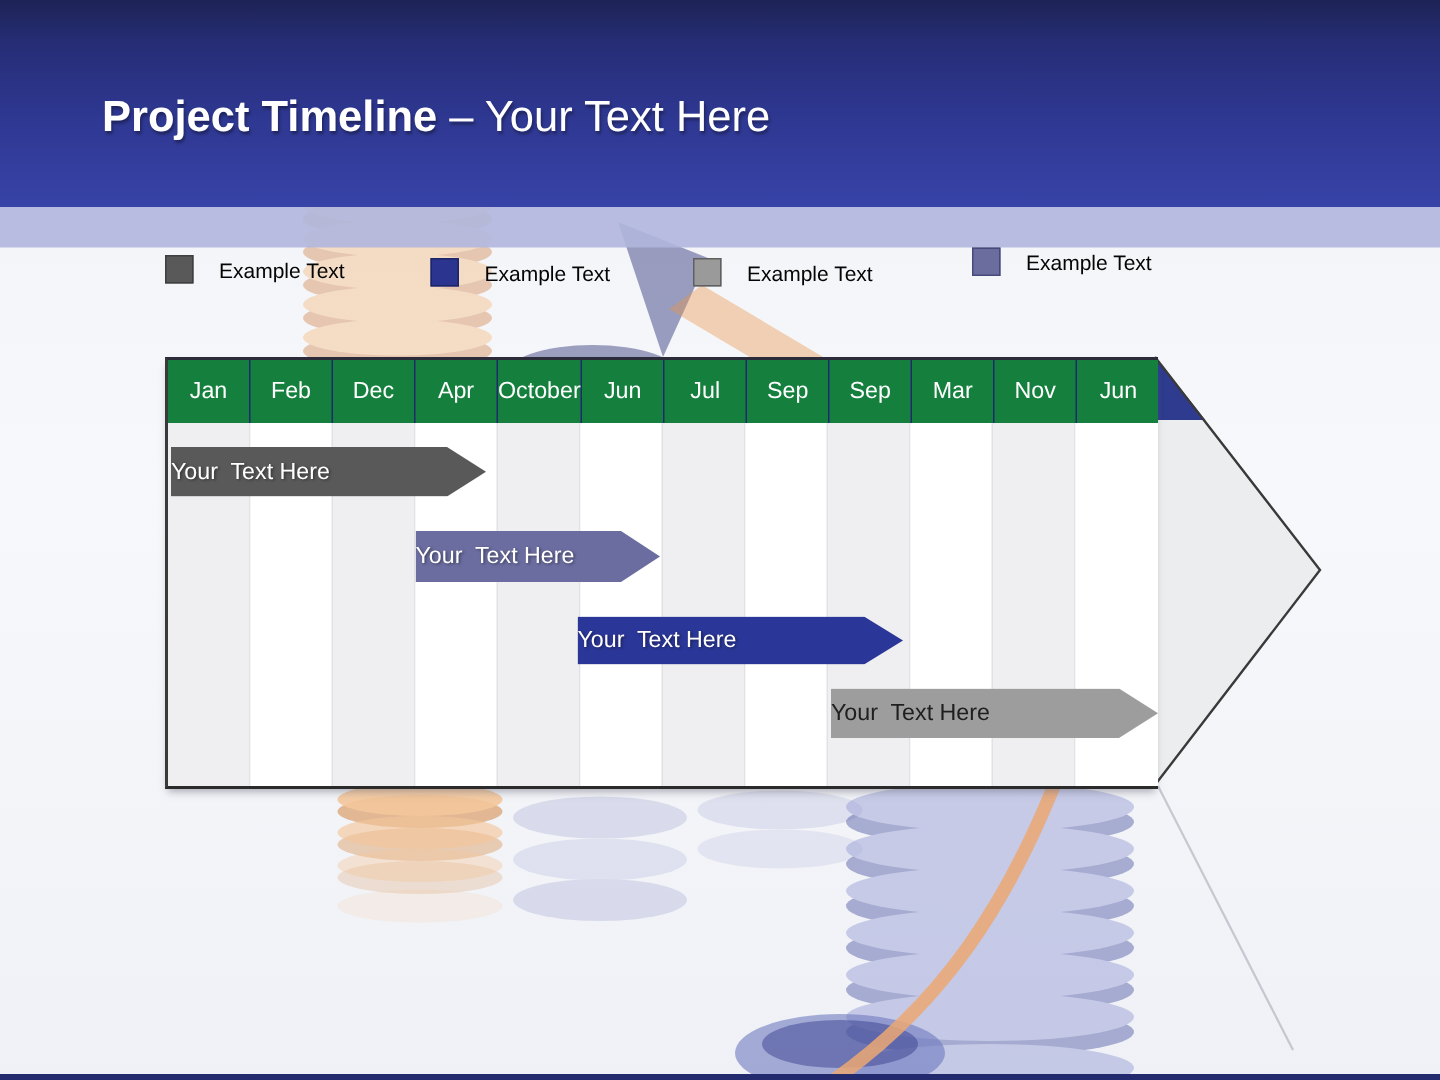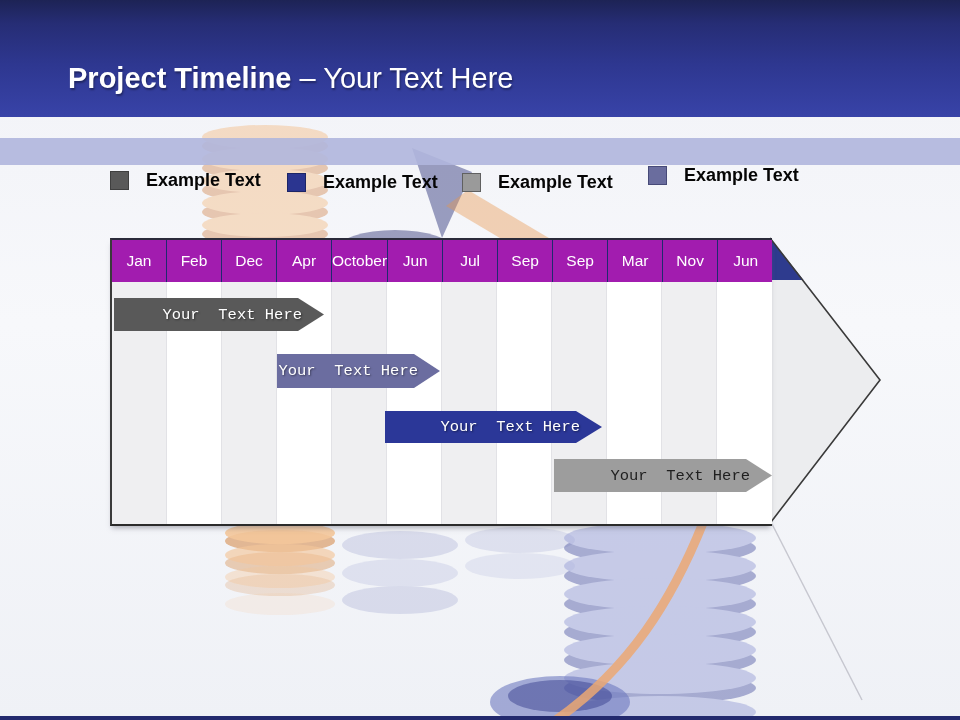--- a/index.html
+++ b/index.html
@@ -4,64 +4,64 @@
 <style>
   html,body{margin:0;padding:0;}
   body{width:960px;height:720px;font-family:"Liberation Sans",sans-serif;}
   .slide{position:relative;width:960px;height:720px;overflow:hidden;
          background:linear-gradient(180deg,#F1F2F7 0%,#F7F8FB 45%,#EFF1F6 100%);}
 
   
   .deco{position:absolute;left:0;top:0;width:960px;height:720px;z-index:1;pointer-events:none;}
 
   
-  .header{position:absolute;left:0;top:0;width:960px;height:117px;z-index:5;
+  .header{position:absolute;left:0;top:0;width:960px;height:138px;z-index:5;
           background:linear-gradient(180deg,#1D2355 0%,#262D75 20%,#2E3790 55%,#3843A8 100%);}
   .title{position:absolute;left:68px;top:62px;font-size:29px;color:#FFFFFF;
          text-shadow:1px 2px 2px rgba(0,0,0,0.35);white-space:pre;}
   .title .bold{font-weight:700;}
   .title .reg{font-weight:400;}
 
   .lavender-band{position:absolute;left:0;top:138px;width:960px;height:27px;z-index:4;
                  background:rgba(176,182,221,0.90);}
 
   .footer-strip{position:absolute;left:0;bottom:0;width:960px;height:4px;z-index:5;background:#232A6E;}
 
   
   .legend{position:absolute;left:0;top:0;width:960px;height:0;z-index:6;}
   .legend-item{position:absolute;display:flex;align-items:center;}
   .li1{left:110px;top:170px;}
   .li2{left:287px;top:172px;}
   .li3{left:462px;top:172px;}
   .li4{left:648px;top:165px;}
   .swatch{width:19px;height:19px;border:1px solid #444;box-sizing:border-box;margin-right:17px;}
-  .legend-label{font-size:18px;font-weight:700;color:#050505;}
+  .legend-label{font-size:14px;font-weight:400;color:#050505;}
 
   
   .gantt{position:absolute;left:110px;top:238px;width:660px;height:284px;z-index:3;
          border-top:2px solid #2B2B3A;border-left:2px solid #3A3A3A;border-bottom:2px solid #2B2B2B;
          box-sizing:content-box;background:#FFFFFF;
          box-shadow:0 4px 5px -2px rgba(105,105,120,0.5);}
   .months{position:absolute;left:0;top:0;width:660px;height:42px;display:flex;}
   .month-cell{flex:0 0 55px;display:flex;align-items:center;justify-content:center;
               color:#FFFFFF;font-size:15.5px;box-sizing:border-box;
               border-right:1px solid #1F2B6E;}
   .month-cell:last-child{border-right:none;}
   .cols{position:absolute;left:0;top:42px;width:660px;height:242px;display:flex;}
   .col{flex:0 0 55px;box-sizing:border-box;border-right:1px solid #E2E2E6;}
   .col:nth-child(odd){background:#EFEFF1;}
   .col:nth-child(even){background:#FFFFFF;}
   .col:last-child{border-right:none;}
 
   .arrowhead{position:absolute;left:765px;top:230px;width:130px;height:300px;z-index:2;}
 
   
-  .bar{position:absolute;display:flex;align-items:center;justify-content:flex-end;
+  .bar{position:absolute;display:flex;align-items:center;justify-content:flex-start;
        clip-path:polygon(0 0,calc(100% - 26px) 0,100% 50%,calc(100% - 26px) 100%,0 100%);
-       filter:drop-shadow(0 1px 1px rgba(0,0,0,0.35));font-family:Liberation Mono, monospace;}
+       filter:drop-shadow(0 1px 1px rgba(0,0,0,0.35));}
   .bar-label{font-size:15.5px;white-space:pre;padding-right:22px;}
   .bar.light-text .bar-label{text-shadow:1px 1px 2px rgba(0,0,0,0.45);}
   .bar1{left:2px;top:58px;width:210px;height:33px;}
   .bar2{left:165px;top:114px;width:163px;height:34px;}
   .bar3{left:273px;top:171px;width:217px;height:32px;}
   .bar4{left:442px;top:219px;width:218px;height:33px;}
 </style>
 </head>
 <body>
 
@@ -145,21 +145,21 @@
       <div class="col"></div>
       <div class="col"></div>
       <div class="col"></div>
       <div class="col"></div>
       <div class="col"></div>
       <div class="col"></div>
       <div class="col"></div>
       <div class="col"></div>
     </div>
 
-    <div class="months" style="background-color: #a21caf;">
+    <div class="months" style="background-color: #15803d;">
       <div class="month-cell">Jan</div>
       <div class="month-cell">Feb</div>
       <div class="month-cell">Dec</div>
       <div class="month-cell">Apr</div>
       <div class="month-cell">October</div>
       <div class="month-cell">Jun</div>
       <div class="month-cell">Jul</div>
       <div class="month-cell">Sep</div>
       <div class="month-cell">Sep</div>
       <div class="month-cell">Mar</div>

